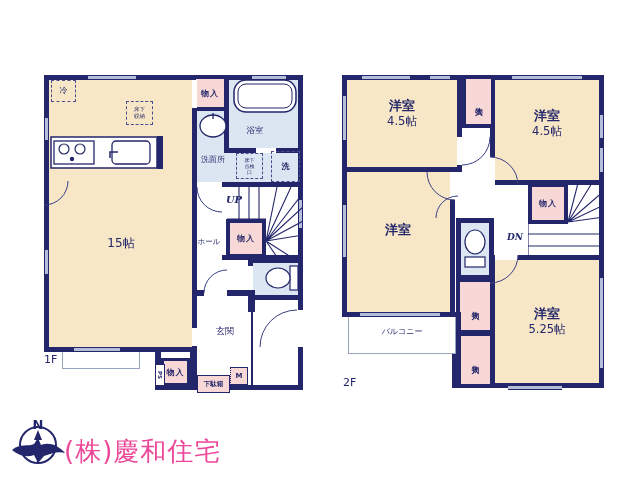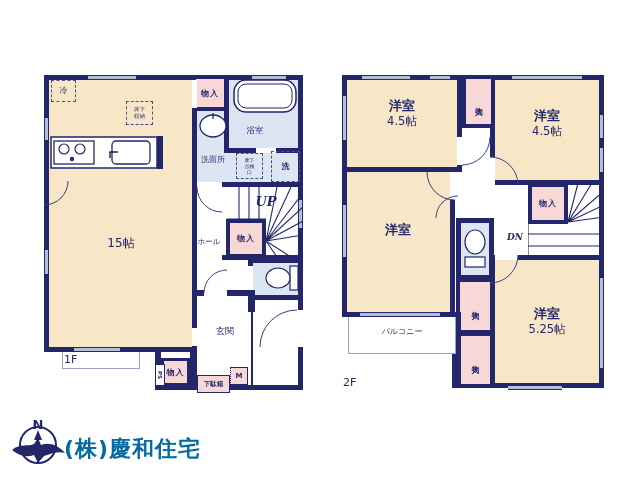--- a/index.html
+++ b/index.html
@@ -105,21 +105,21 @@
 
   <svg class="a" style="left:227px;top:187px;" width="76" height="70" viewBox="0 0 76 70">
     <g stroke="#23266b" stroke-width="1.1" fill="none">
       <path d="M12,0 V32 M22,0 V32 M32,0 V32 M0,32 H39"></path>
       <path d="M39,54 L50,0 M39,54 L64,0 M39,54 L76,6 M39,54 L76,20 M39,54 L76,34 M39,54 L76,48 M39,54 L64,70 M39,54 L50,70"></path>
     </g>
   </svg>
   <div class="a closet" style="left:226px;top:219px;width:40px;height:39px;">
       <span>物入</span>
     </div>
-  <div class="a lbl ital" style="left:221px;top:194px;width:26px;font-size:13px;margin-left:32px;">UP</div>
+  <div class="a lbl ital" style="left:221px;top:194px;width:26px;font-size:10px;">UP</div>
 
   <svg class="a" style="left:264px;top:261px;" width="36" height="34" viewBox="0 0 36 34">
     <rect x="26" y="5" width="8" height="24" fill="#fff" stroke="#23266b" stroke-width="1.2"></rect>
     <ellipse cx="14" cy="17" rx="12" ry="10" fill="#fff" stroke="#23266b" stroke-width="1.2"></ellipse>
   </svg>
 
   <div class="a minibox" style="left:161px;top:358px;width:29px;height:28px;border-width:3px;font-size:8px;letter-spacing:1px;">
       <span>物入</span>
     </div>
   <div class="a" style="left:155px;top:364px;width:10px;height:22px;background:#fff;border:1.5px solid #23266b;display:flex;align-items:center;justify-content:center;">
@@ -134,21 +134,21 @@
 
   <div class="a thin" style="left:62px;top:352px;width:78px;height:17px;border-top:none;"></div>
 
   <div class="a lbl" style="left:81px;top:236px;width:80px;">
     <div style="font-size:12px;">15帖</div>
   </div>
   <div class="a lbl" style="left:235px;top:125px;width:40px;font-size:8.5px;">浴室</div>
   <div class="a lbl" style="left:192px;top:155px;width:42px;font-size:8px;">洗面所</div>
   <div class="a lbl" style="left:194px;top:237px;width:30px;font-size:7.5px;">ホール</div>
   <div class="a lbl" style="left:203px;top:326px;width:44px;font-size:9px;">玄関</div>
-  <div class="a lbl" style="left:44px;top:353px;width:24px;font-size:11px;text-align:left;margin-left:20px;">1F</div>
+  <div class="a lbl" style="left:44px;top:353px;width:24px;font-size:11px;text-align:left;">1F</div>
 
   <div class="a room" style="left:342px;top:75px;width:120px;height:97px;"></div>
   <div class="a room" style="left:490px;top:75px;width:114px;height:110px;"></div>
   <div class="a room" style="left:342px;top:167px;width:113px;height:150px;"></div>
   <div class="a room" style="left:490px;top:255px;width:114px;height:133px;"></div>
   <div class="a closet" style="left:462px;top:75px;width:33px;height:53px;">
       <span class="vtext" style="font-size:7.5px;">物入</span>
     </div>
 
   <div class="a wet" style="left:456px;top:218px;width:38px;height:62px;"></div>
@@ -228,15 +228,15 @@
     </g>
   </svg>
 
   <svg class="a" style="left:8px;top:412px;" width="60" height="62" viewBox="0 0 60 62">
     <circle cx="30" cy="33" r="18" fill="none" stroke="#23266b" stroke-width="2"></circle>
     <text x="30" y="17" text-anchor="middle" font-size="13" font-weight="bold" fill="#23266b">N</text>
     <polygon points="30,18 26,28 34,28" fill="#23266b"></polygon>
     <line x1="30" y1="26" x2="30" y2="50" stroke="#23266b" stroke-width="2"></line>
     <path d="M4,38 C12,31 21,35 26,32 L30,26 L33,33 C41,30 50,33 57,41 C49,39 43,42 36,44 L30,51 L26,43 C18,46 10,43 4,38 Z" fill="#23266b"></path>
   </svg>
-  <div class="a" style="left:64px;top:434px;font-size:22px;letter-spacing:1px;color:#0369a1;font-weight:bold;">(株)慶和住宅</div>
+  <div class="a" style="left:64px;top:434px;font-size:26px;letter-spacing:1px;color:#ec4899;font-weight:normal;">(株)慶和住宅</div>
 
 </div>
 
 </body></html>

